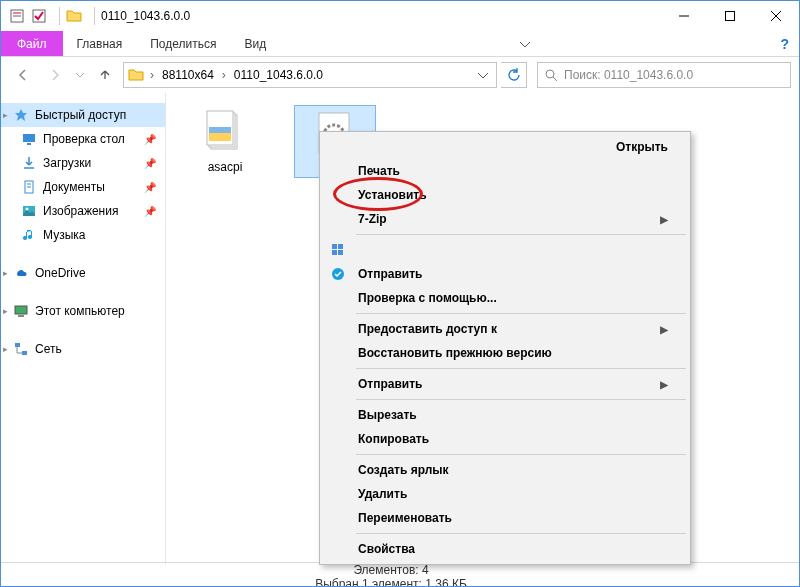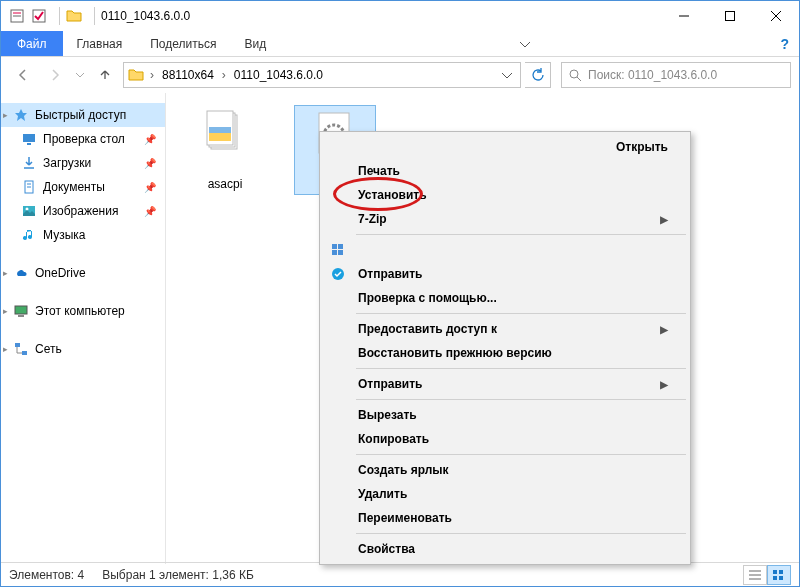--- a/index.html
+++ b/index.html
@@ -9,66 +9,66 @@
   .titlebar { height: 30px; display: flex; align-items: center; padding: 0 0 0 8px; background: #fff; }
   .titlebar .qat-icon { width: 16px; height: 16px; margin-right: 6px; display:inline-flex; align-items:center; justify-content:center; }
   .titlebar .sep { height: 18px; border-left: 1px solid #ccc; margin: 0 6px; }
   .titlebar .folder-ico { width: 16px; height: 16px; margin-right: 6px; }
   .titlebar .title { color: #000; }
   .titlebar .win-btns { margin-left: auto; display: flex; }
   .titlebar .win-btn { width: 46px; height: 30px; display:flex; align-items:center; justify-content:center; }
 
   
   .ribbon { height: 26px; display:flex; align-items: stretch; border-bottom: 1px solid #d9d9d9; }
-  .ribbon .file-tab { background: #3b82f6; color: #fff; padding: 0 16px; display:flex; align-items:center; }
+  .ribbon .file-tab { background: #d946ef; color: #fff; padding: 0 16px; display:flex; align-items:center; }
   .ribbon .tab { padding: 0 14px; display:flex; align-items:center; color: #333; }
   .ribbon .expand { margin-left: auto; padding: 0 10px; display:flex; align-items:center; color:#555; }
 
   
   .navbar { height: 36px; display:flex; align-items:center; padding: 4px 8px; gap:4px; }
   .nav-btn { width: 28px; height: 28px; display:flex; align-items:center; justify-content:center; color:#666; border-radius: 2px; }
   .nav-btn.disabled { color:#bbb; }
   .addr { flex:1; height:26px; border:1px solid #c5c5c5; display:flex; align-items:center; padding:0 4px; gap:2px; }
   .addr .ico { width:16px; height:16px; margin-right:2px; }
   .addr .crumb { padding: 0 4px; }
   .addr .chev { color:#666; padding:0 2px; }
   .addr .dd { margin-left:auto; color:#666; padding:0 4px; }
   .refresh-btn { width:26px; height:26px; border:1px solid #c5c5c5; border-left:none; display:flex; align-items:center; justify-content:center; color:#1979ca; }
-  .search { width:230px; height:26px; border:1px solid #c5c5c5; display:flex; align-items:center; padding:0 6px; gap:6px; margin-left:6px; }
+  .search { width:254px; height:26px; border:1px solid #c5c5c5; display:flex; align-items:center; padding:0 6px; gap:6px; margin-left:6px; }
   .search .ph { color:#888; }
 
   
   .main { display:flex; height: calc(587px - 30px - 26px - 36px - 24px); }
   .sidebar { width: 165px; border-right: 1px solid #e6e6e6; padding-top: 10px; }
   .side-item { display:flex; align-items:center; height: 24px; padding-left: 20px; gap:6px; color:#000; position:relative; }
   .side-item.top { padding-left: 12px; }
   .side-item.selected { background: #cde8ff; }
   .side-item .pin { margin-left:auto; margin-right:8px; color:#777; font-size:10px; }
   .side-item .expand-tree { position:absolute; left:2px; color:#888; font-size:9px; }
   .side-group { margin-bottom: 14px; }
   .ico16 { width:16px; height:16px; display:inline-flex; align-items:center; justify-content:center; }
 
   .content { flex:1; padding: 12px 18px; display:flex; gap: 28px; align-items:flex-start; }
-  .file-item { width: 82px; display:flex; flex-direction:column; align-items:center; gap:20px; padding:4px; }
+  .file-item { width: 82px; display:flex; flex-direction:column; align-items:center; gap:3px; padding:4px; }
   .file-item.selected { background:#cde8ff; border:1px solid #7ab7e8; padding:3px; }
   .file-item .big-ico { width:48px; height:48px; display:flex; align-items:center; justify-content:center; }
   .file-item .name { text-align:center; word-break: break-all; }
 
   
   .ctx { position:absolute; left: 318px; top: 130px; width: 372px; background:#f2f2f2; border:1px solid #bcbcbc; box-shadow: 3px 3px 6px rgba(0,0,0,0.25); z-index:10; padding: 3px 2px; }
   .ctx .row { height: 24px; display:flex; align-items:center; padding-left: 36px; padding-right: 20px; position:relative;font-weight:bold; }
   .ctx .row .m-ico { position:absolute; left: 8px; width:16px; height:16px; display:flex; align-items:center; justify-content:center; }
   .ctx .row .arrow { margin-left:auto; color:#555; font-size:10px; }
   .ctx .row.bold { font-weight:600;justify-content:flex-end; }
   .ctx hr { border:none; border-top:1px solid #d0d0d0; margin: 3px 2px 3px 34px; }
 
   .highlight-ellipse { position:absolute; left: 332px; top: 176px; width: 90px; height: 34px; border: 3px solid #d41a1a; border-radius: 50%; z-index: 20; pointer-events:none; }
 
   
-  .statusbar { position:absolute; bottom:0; left:0; right:0; height:24px; border-top:1px solid #d9d9d9; display:flex; align-items:center; padding: 0 8px; font-size:12px; color:#333; }
+  .statusbar { position:absolute; bottom:0; left:0; right:0; height:24px; border-top:1px solid #d9d9d9; display:flex; align-items:center; padding: 0 8px; font-size:12px; color:#333;flex-direction:column; }
   .statusbar .seg { margin-right: 18px; }
   .statusbar .view-btns { margin-left:auto; display:flex; gap:0; }
   .statusbar .vbtn { width:24px; height:20px; border:1px solid #ccc; display:flex; align-items:center; justify-content:center; font-size:10px; color:#666; }
   .statusbar .vbtn.active { background:#cde8ff; border-color:#7ab7e8; }
 
   svg { display:block; }
 </style>
 </head>
 <body>
 

